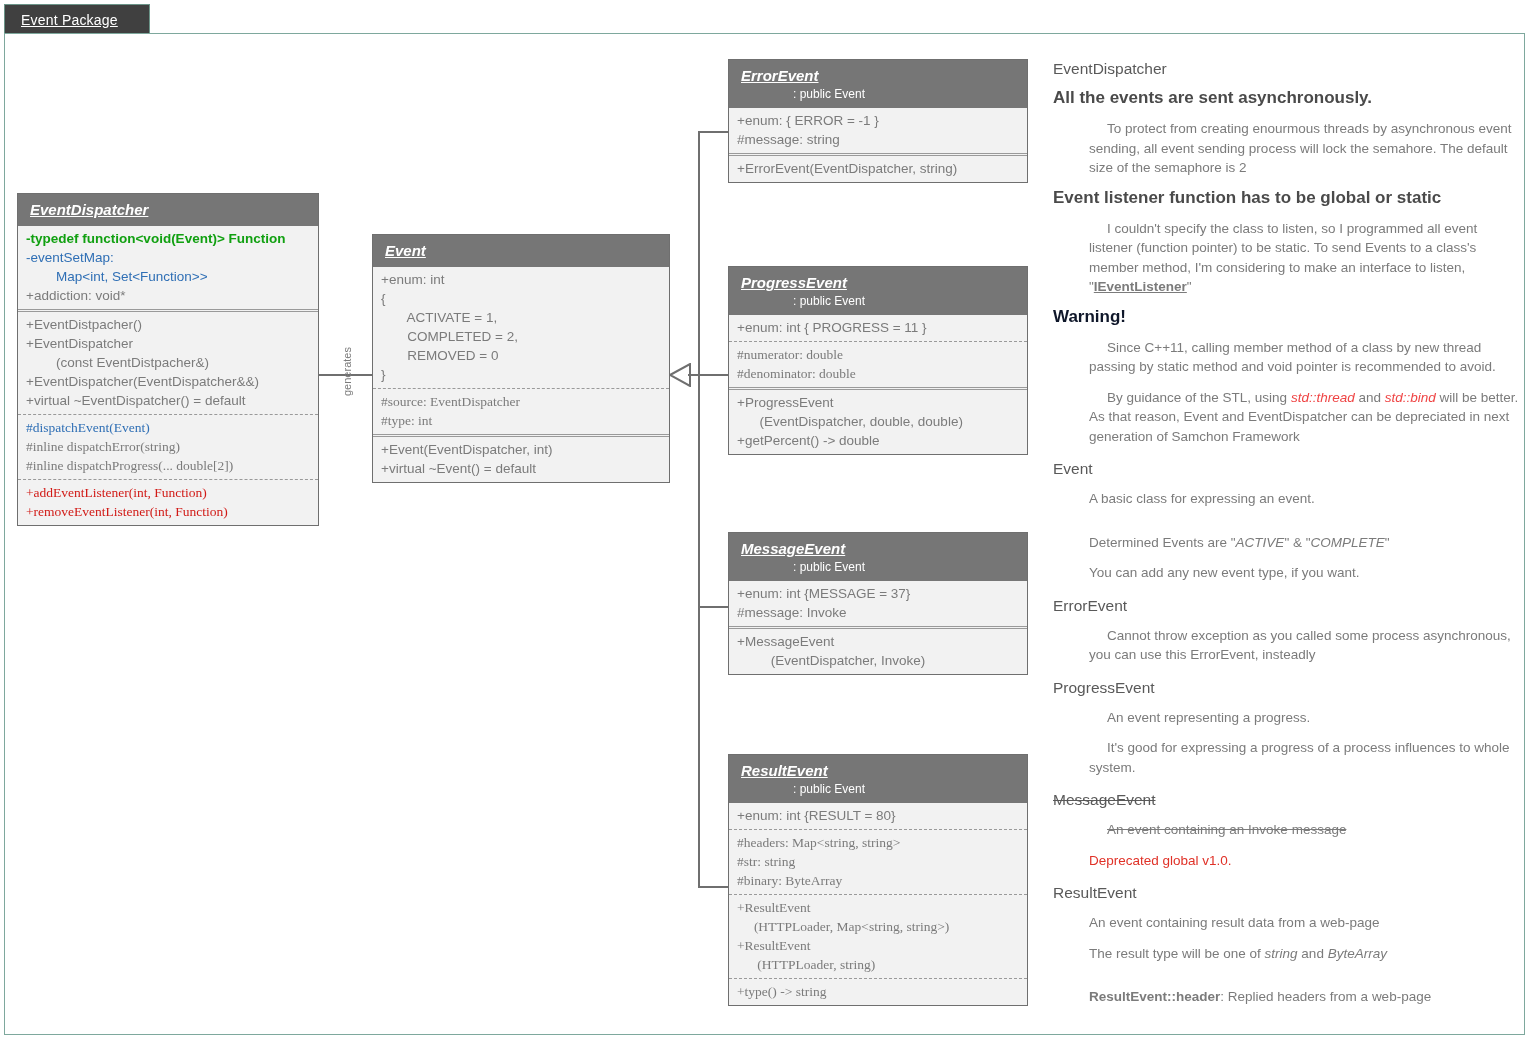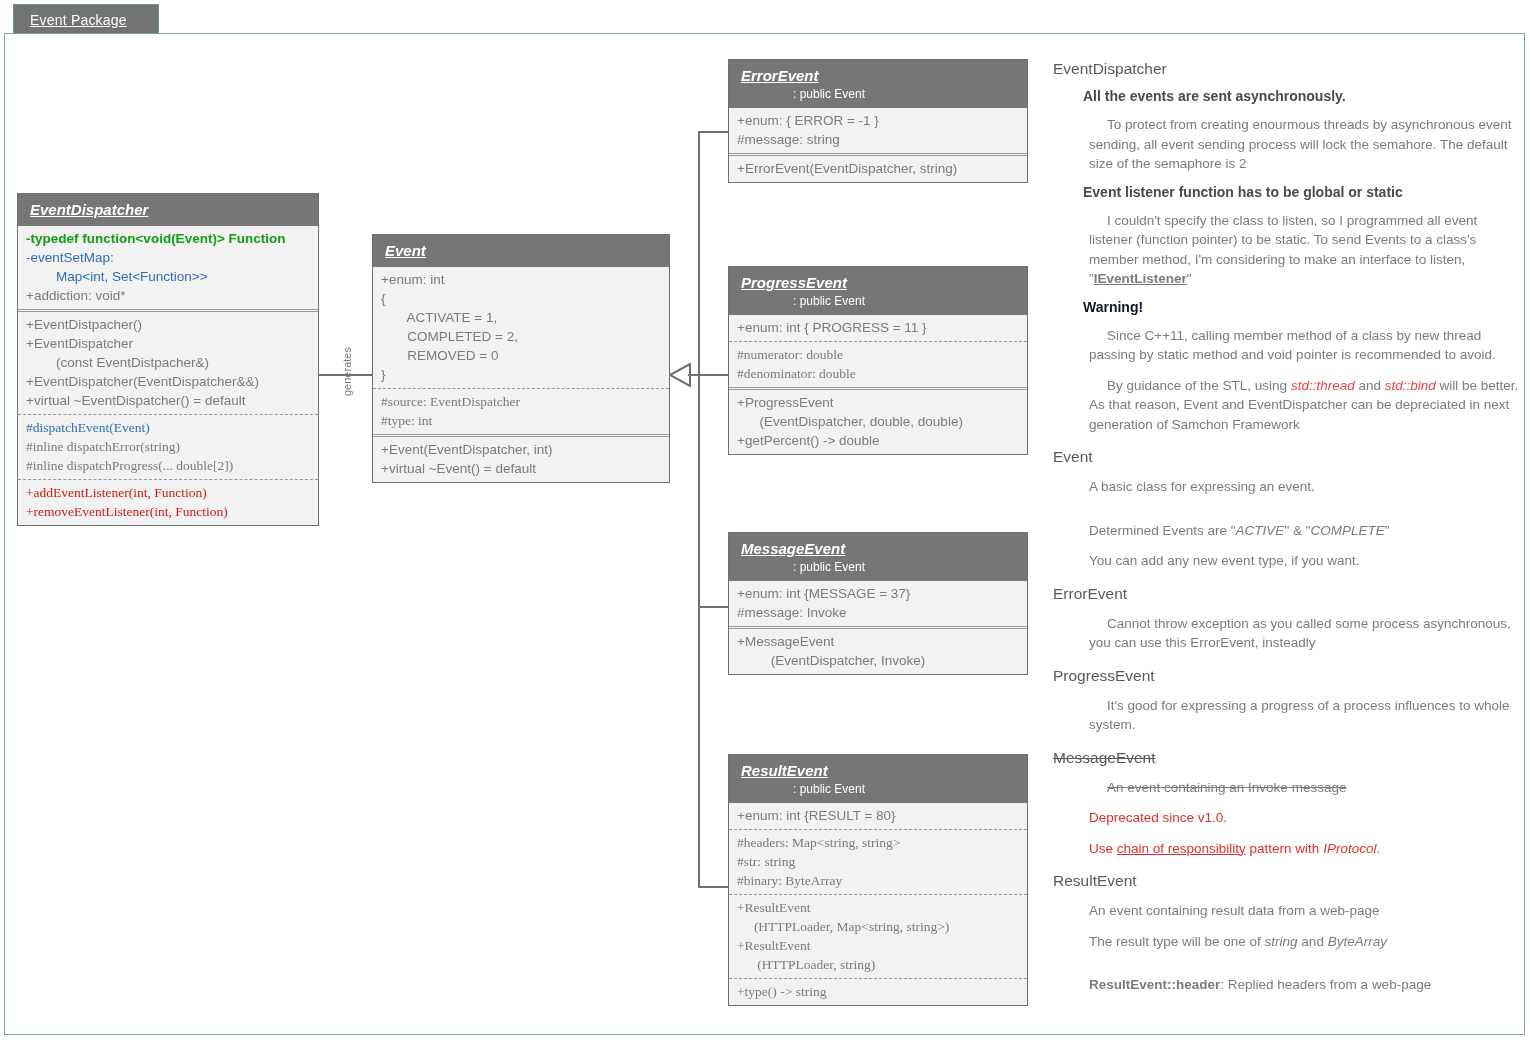--- a/index.html
+++ b/index.html
@@ -6,23 +6,23 @@
   html, body {
     margin: 0; padding: 0;
     width: 1530px; height: 1040px;
     background: #ffffff;
     font-family: "Liberation Sans", sans-serif;
   }
   #root { position: relative; width: 1530px; height: 1040px; overflow: hidden; }
 
   
   .pkg-tab {
-    position: absolute; left: 13px; top: 4px;
+    position: absolute; left: 4px; top: 4px;
     width: 146px; height: 30px;
-    background: #737373;
+    background: #404040;
     border: 1px solid #6b9488;
     border-bottom: none;
     display: flex; align-items: center;
     padding-left: 16px;
   }
   .pkg-tab-label {
     color: #ffffff; font-size: 14px;
     text-decoration: underline;
     letter-spacing: .2px;
   }
@@ -77,22 +77,22 @@
   .tri-wrap svg { display: block; }
 
   
   .doc { position: absolute; left: 1053px; top: 60px; width: 470px; }
   .doc-h1 {
     font-size: 15.5px; color: #595959;
     margin-top: 14px; margin-bottom: 1px;
   }
   .doc-h1.first { margin-top: 0; }
   .doc-h2 {
-    font-size: 14px; color: #4a4a4a; font-weight: bold;
-    margin-left: 30px; margin-top: 10px; margin-bottom: 0px;
+    font-size: 17px; color: #4a4a4a; font-weight: bold;
+    margin-top: 10px; margin-bottom: 0px;
   }
   .doc-h2.warn { color: #0f172a; }
   .doc-p {
     font-size: 13.5px; color: #7b7b7b; line-height: 19.5px;
     margin-left: 36px; margin-top: 11px;
   }
   .doc-p.ind { text-indent: 18px; }
   .doc-p.red { color: #e03127; }
   .strike { text-decoration: line-through; }
   .ital { font-style: italic; }
@@ -269,26 +269,26 @@
     <div class="doc-h1">Event</div>
     <div class="doc-p">A basic class for expressing an event.</div>
     <div class="gap"></div>
     <div class="doc-p"><span>Determined Events are "</span><span class="ital">ACTIVE</span><span>" &amp; "</span><span class="ital">COMPLETE</span><span>"</span></div>
     <div class="doc-p">You can add any new event type, if you want.</div>
 
     <div class="doc-h1">ErrorEvent</div>
     <div class="doc-p ind">Cannot throw exception as you called some process asynchronous, you can use this ErrorEvent, insteadly</div>
 
     <div class="doc-h1">ProgressEvent</div>
+    <div class="doc-p ind">An event representing a progress.</div>
     <div class="doc-p ind">It's good for expressing a progress of a process influences to whole system.</div>
 
     <div class="doc-h1 strike">MessageEvent</div>
     <div class="doc-p ind strike">An event containing an Invoke message</div>
-    <div class="doc-p red">Deprecated since v1.0.</div>
-    <div class="doc-p red"><span>Use </span><span class="uline">chain of responsibility</span><span> pattern with </span><span class="ital">IProtocol</span><span>.</span></div>
+    <div class="doc-p red">Deprecated global v1.0.</div>
 
     <div class="doc-h1">ResultEvent</div>
     <div class="doc-p">An event containing result data from a web-page</div>
     <div class="doc-p"><span>The result type will be one of </span><span class="ital">string</span><span> and </span><span class="ital">ByteArray</span></div>
     <div class="gap"></div>
     <div class="doc-p"><span class="bold">ResultEvent::header</span><span>: Replied headers from a web-page</span></div>
 
   </div>
 
 </div>

